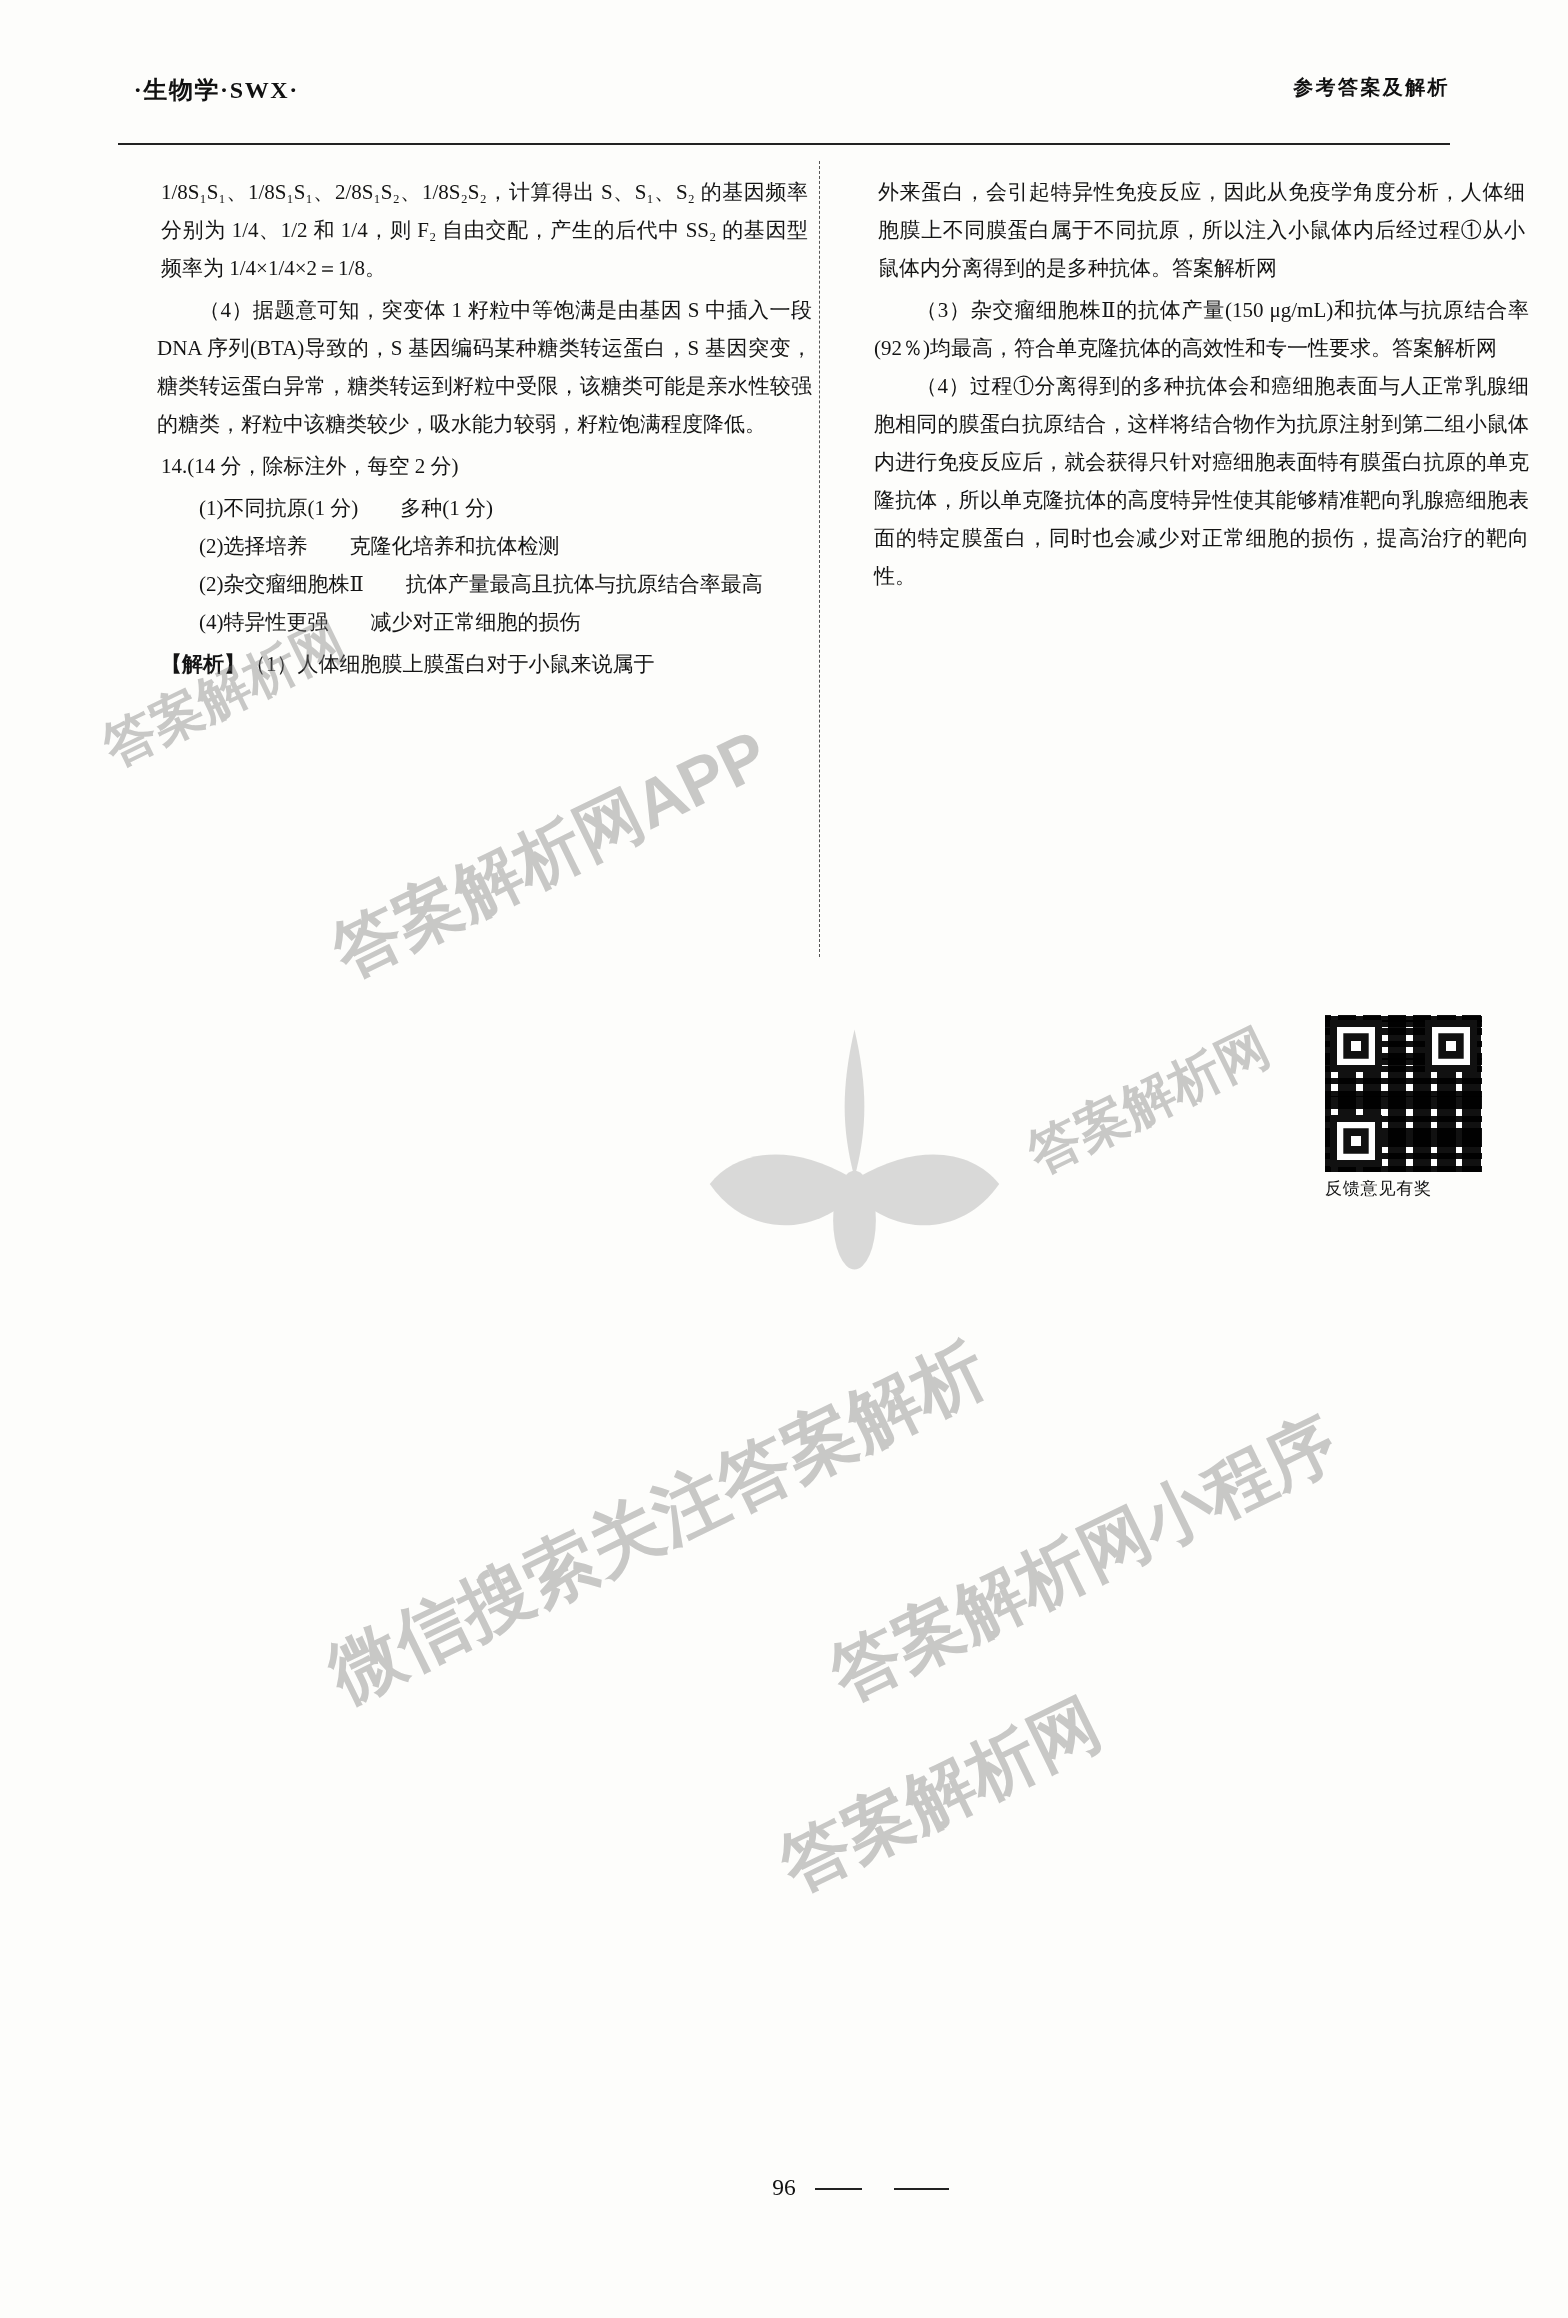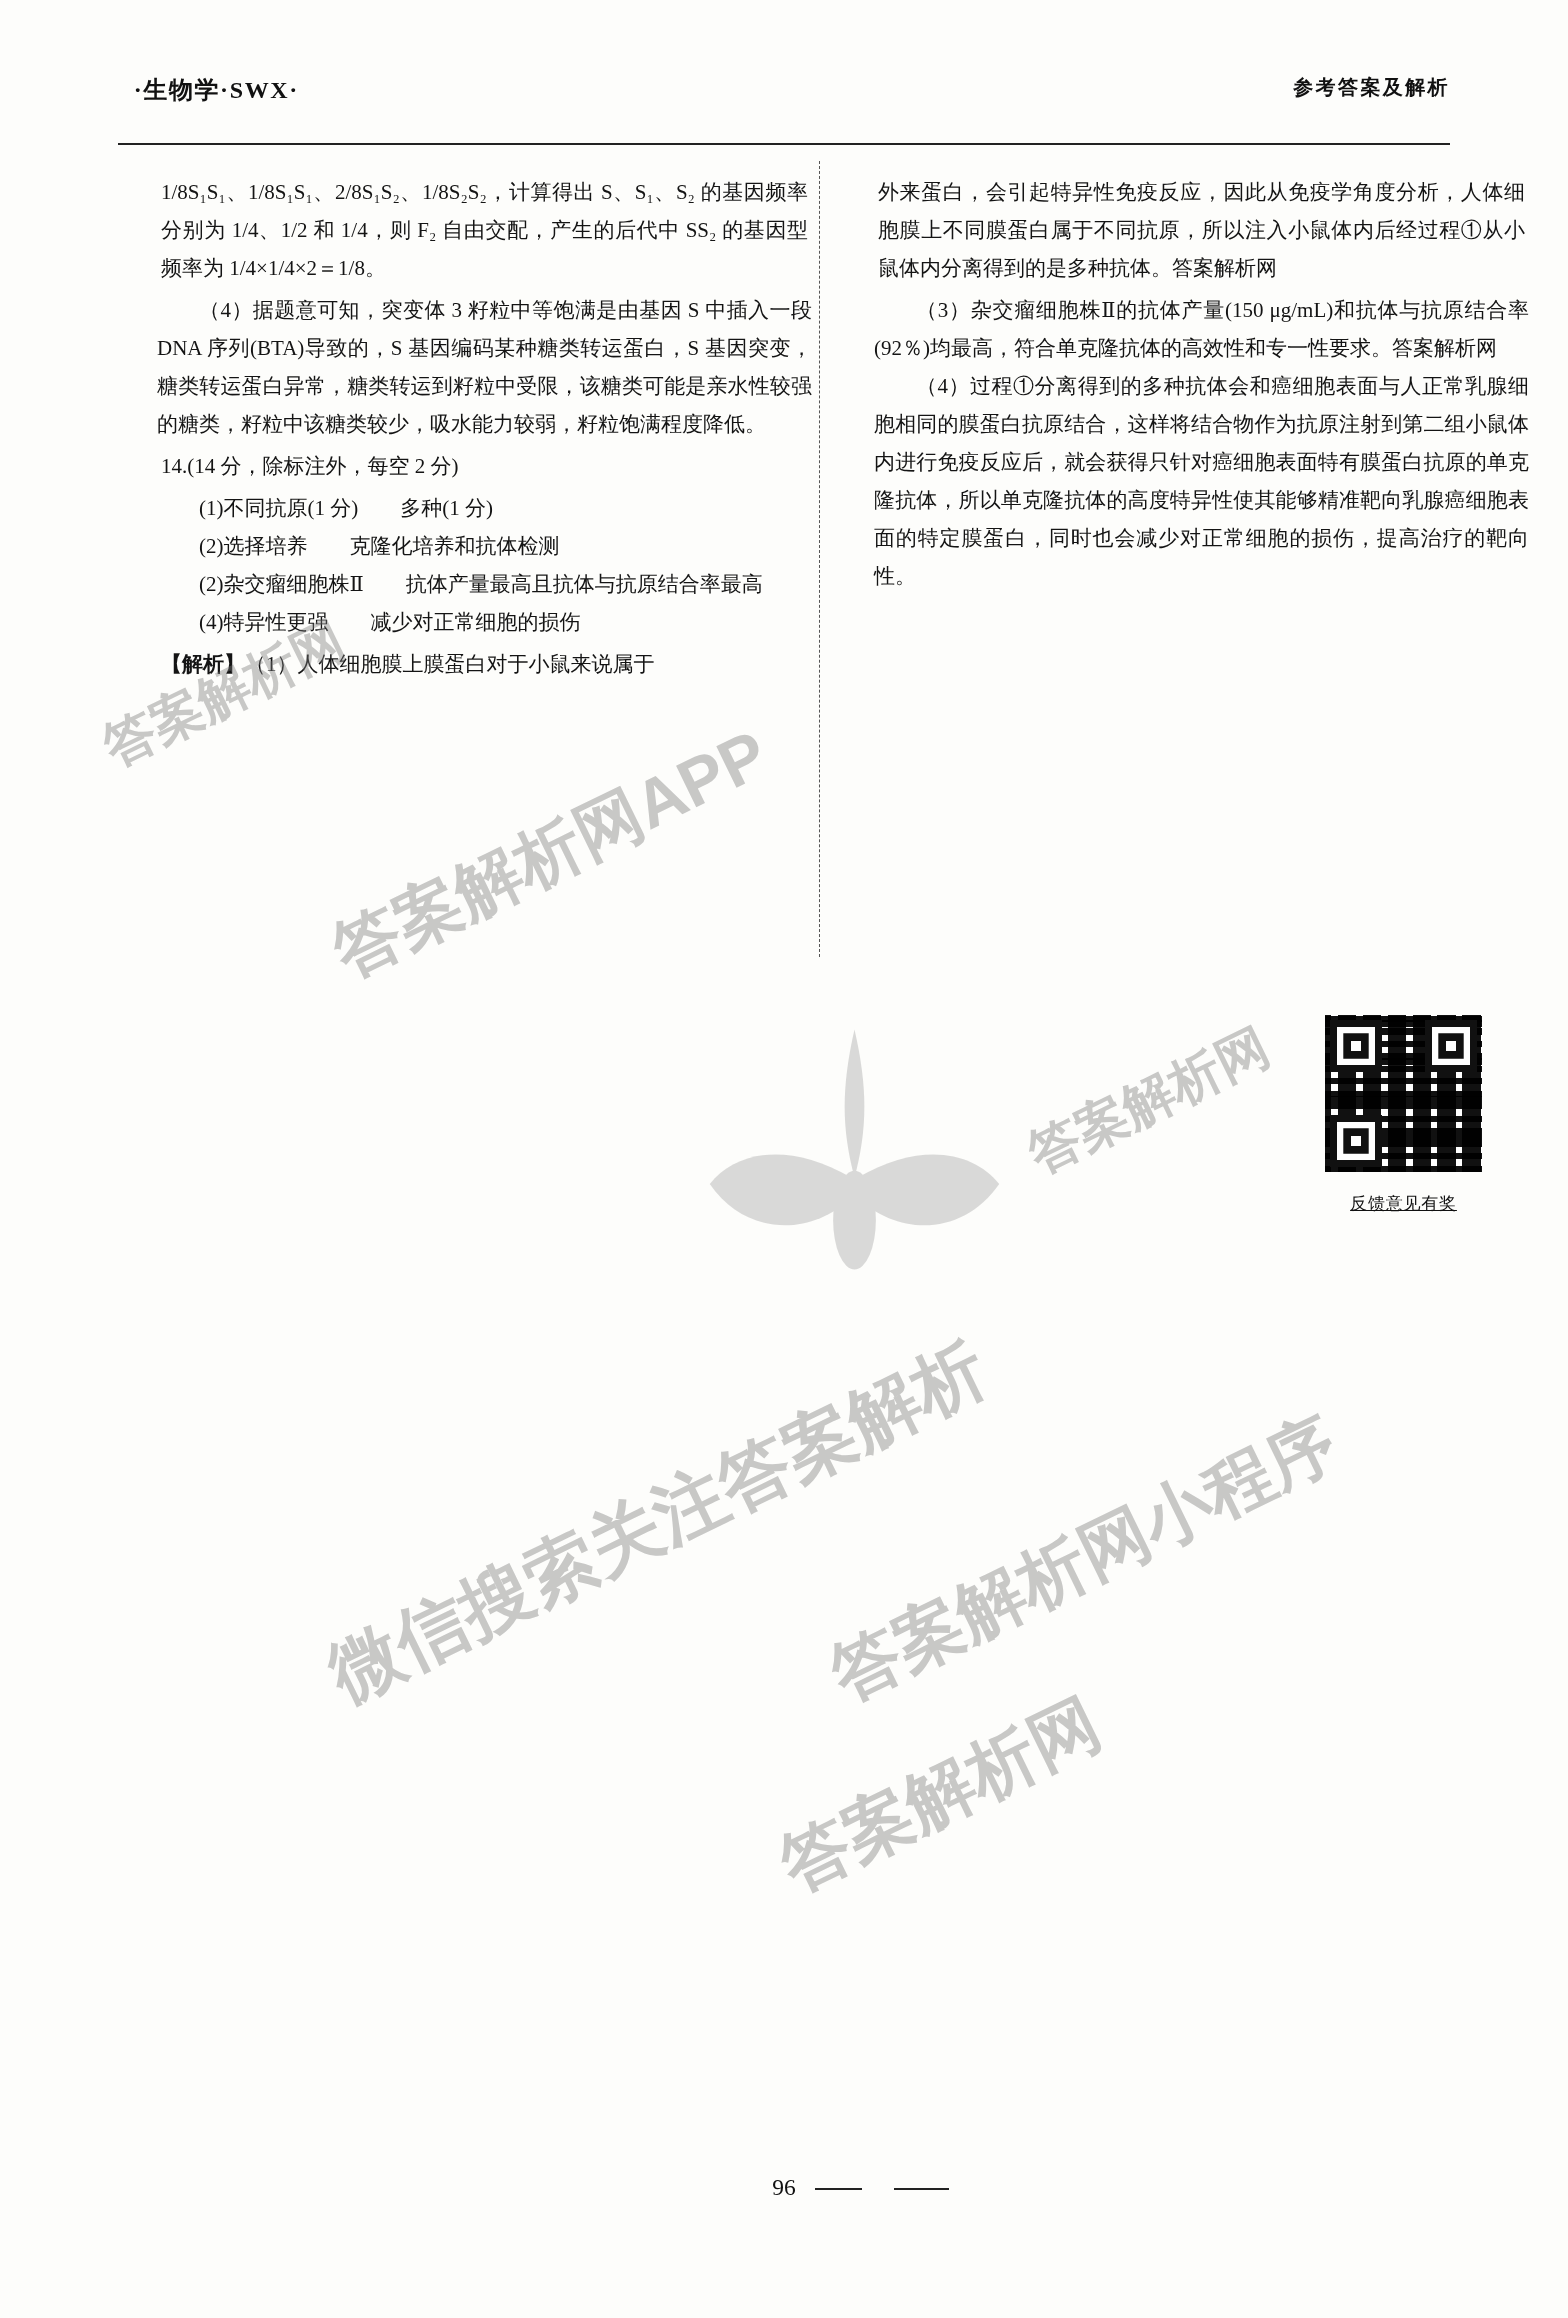--- a/index.html
+++ b/index.html
@@ -124,28 +124,27 @@
   .qr::after { right: 4.7px; top: 4.7px; }
   .qr-corner-bl {
     position: absolute;
     left: 4.7px; bottom: 4.7px;
     width: 38px; height: 38px;
     border: 7.8px solid #111;
     background: #fff;
     box-shadow: inset 0 0 0 6.3px #fff, inset 0 0 0 14px #111;
   }
   .qr-caption {
-    margin-top: 20px;
+    margin-top: 5px;
     width: 157px;
-    text-align: center;
+    text-align: left;
     font-size: 17px;
     font-family: "Liberation Sans", sans-serif;
     color: #111;
     letter-spacing: 0.8px;
-    text-decoration: underline;
   }
 
   
   .wm {
     position: absolute;
     color: rgba(120,120,120,0.40);
     font-family: "Liberation Sans", sans-serif;
     font-weight: bold;
     white-space: nowrap;
     pointer-events: none;
@@ -196,21 +195,21 @@
   <div class="header">
     <div class="header-left">·生物学·SWX·</div>
     <div class="header-right">参考答案及解析</div>
   </div>
   <div class="header-rule"></div>
 
   <div class="divider"></div>
 
   <div class="col col-left">
     <p class="para">1/8S₁S₁、1/8S₁S₁、2/8S₁S₂、1/8S₂S₂，计算得出 S、S₁、S₂ 的基因频率分别为 1/4、1/2 和 1/4，则 F₂ 自由交配，产生的后代中 SS₂ 的基因型频率为 1/4×1/4×2＝1/8。</p>
-    <p class="indent2">（4）据题意可知，突变体 3 籽粒中等饱满是由基因 S 中插入一段 DNA 序列(BTA)导致的，S 基因编码某种糖类转运蛋白，S 基因突变，糖类转运蛋白异常，糖类转运到籽粒中受限，该糖类可能是亲水性较强的糖类，籽粒中该糖类较少，吸水能力较弱，籽粒饱满程度降低。</p>
+    <p class="indent2">（4）据题意可知，突变体 1 籽粒中等饱满是由基因 S 中插入一段 DNA 序列(BTA)导致的，S 基因编码某种糖类转运蛋白，S 基因突变，糖类转运蛋白异常，糖类转运到籽粒中受限，该糖类可能是亲水性较强的糖类，籽粒中该糖类较少，吸水能力较弱，籽粒饱满程度降低。</p>
 
     <p class="para">14.(14 分，除标注外，每空 2 分)</p>
     <p class="indent2">(1)不同抗原(1 分)　　多种(1 分)</p>
     <p class="indent2">(2)选择培养　　克隆化培养和抗体检测</p>
     <p class="indent2">(2)杂交瘤细胞株Ⅱ　　抗体产量最高且抗体与抗原结合率最高</p>
     <p class="indent2">(4)特异性更强　　减少对正常细胞的损伤</p>
 
     <p class="para"><span class="bold-label">【解析】</span><span>（1）人体细胞膜上膜蛋白对于小鼠来说属于</span></p>
   </div>
 

